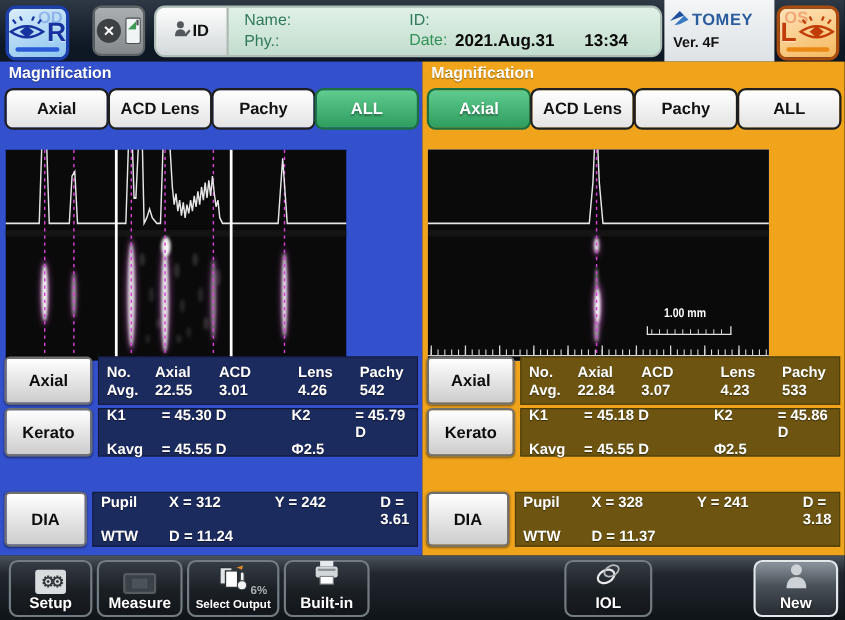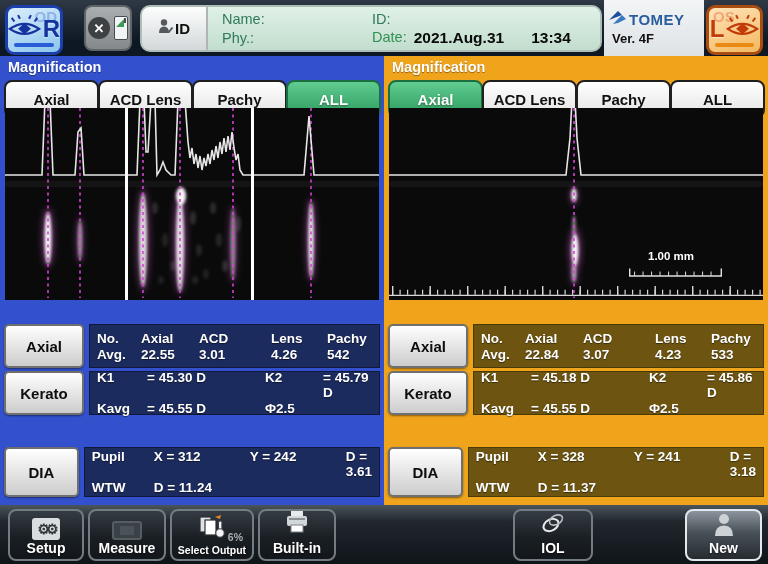--- a/index.html
+++ b/index.html
@@ -43,21 +43,21 @@
 
   
   .main{position:absolute;top:56px;left:0;width:768px;height:449px;display:flex}
   .panel{position:relative;width:384px;height:449px}
   .panel.od-p{background:#3351cd}
   .panel.os-p{background:#f0a41c}
   .mag-label{position:absolute;top:3px;left:8px;color:#fff;font-weight:bold;font-size:14.5px;text-shadow:0 1px 1px rgba(0,0,0,.4)}
   .tabs{position:absolute;top:24px;left:4px;width:376px;height:38px;display:flex}
   .tab{flex:1;margin-right:-1px;border:2px solid #1f1f1f;border-radius:8px;background:linear-gradient(#ffffff,#e3e3e3);color:#111;font-weight:bold;font-size:15px;display:flex;align-items:center;justify-content:center;cursor:pointer}
   .tab.selected{background:linear-gradient(#60cc90,#2e9d5e);border-color:#1c6e40;color:#fff;text-shadow:0 1px 2px rgba(0,0,0,.4)}
-  .scan{position:absolute;top:52px;left:5px;width:374px;height:192px;background:#1d4ed8;cursor:crosshair}
+  .scan{position:absolute;top:80px;left:5px;width:310px;height:192px;background:#1d4ed8;cursor:crosshair}
   .scan svg{display:block;width:100%;height:100%}
 
   .meas-row{position:absolute;left:4px;width:376px;display:flex;gap:5px}
   .row-axial{top:268px;height:44px}
   .row-kerato{top:315px;height:44px}
   .row-dia{top:391px;height:50px}
   .meas-btn{width:80px;border:2px solid #6f6f6f;border-radius:5px;background:linear-gradient(#ffffff,#cccccc);color:#0d0d0d;font-weight:bold;font-size:15px;display:flex;align-items:center;justify-content:center;box-shadow:0 1px 2px rgba(0,0,0,.45);cursor:pointer}
   .meas-box{flex:1;color:#fff;font-weight:bold;font-size:13.5px;padding:4px 8px;display:flex;flex-direction:column;justify-content:center;gap:1px;text-shadow:0 1px 1px rgba(0,0,0,.5)}
   .od-p .meas-box{background:#1c2b5e;box-shadow:inset 0 0 0 1px #10183c}
   .os-p .meas-box{background:#6d5511;box-shadow:inset 0 0 0 1px #493a08}

